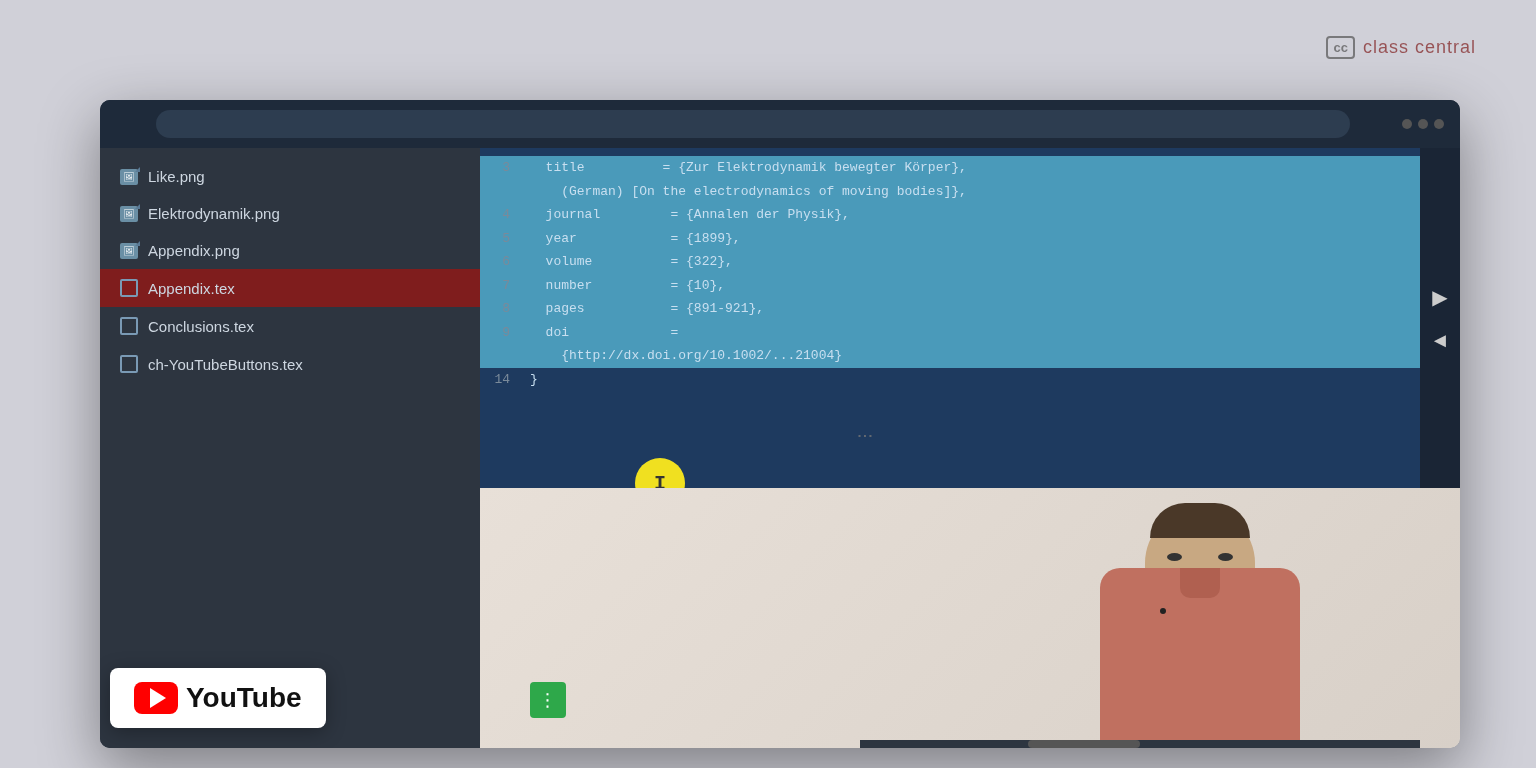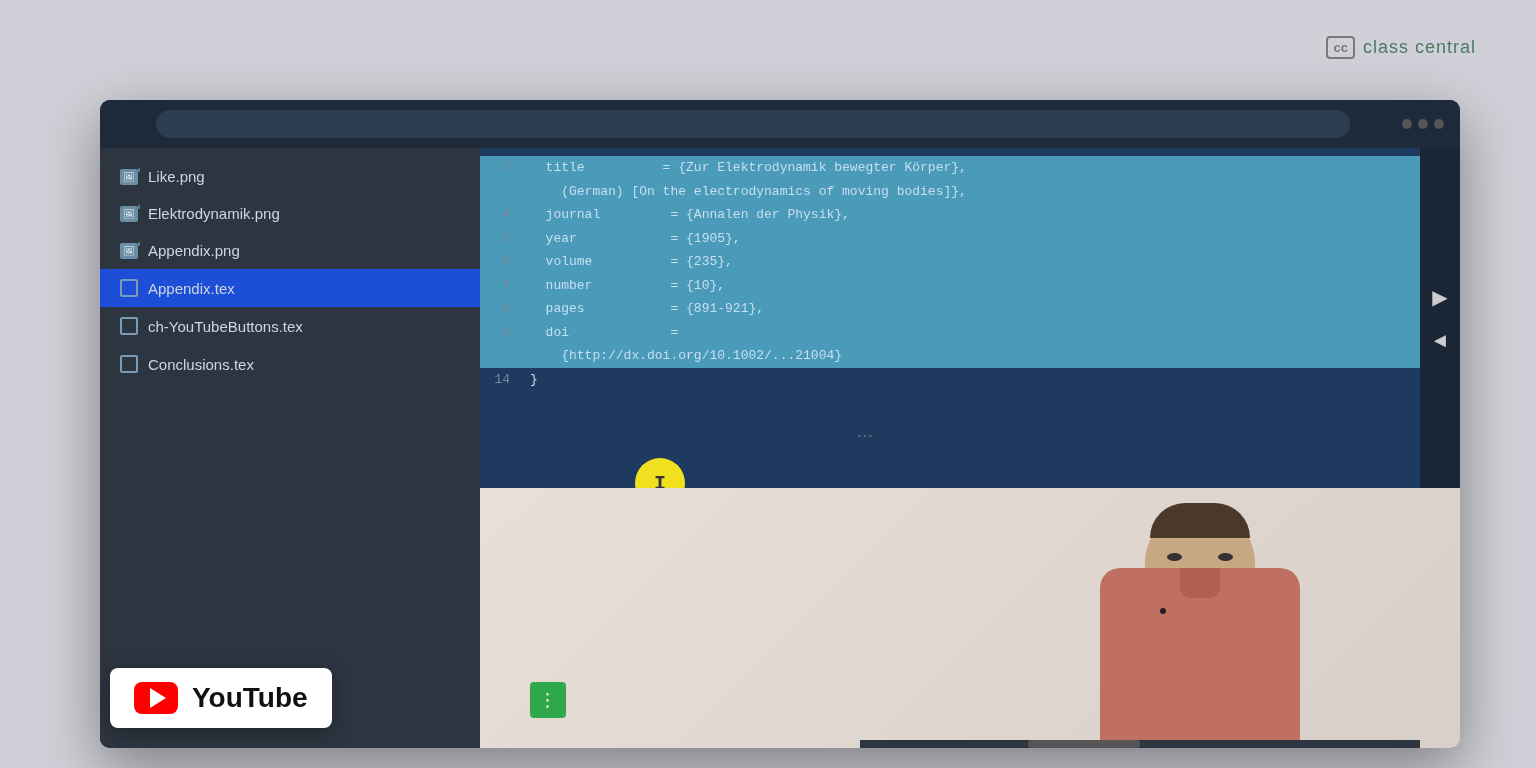--- a/index.html
+++ b/index.html
@@ -26,21 +26,21 @@
     .cc-logo-box {
       border: 2px solid #555;
       border-radius: 4px;
       padding: 2px 5px;
       font-size: 13px;
       color: #555;
       font-weight: bold;
     }
     .cc-text {
       font-size: 18px;
-      color: #14532d;
+      color: #7f1d1d;
       font-weight: 300;
       letter-spacing: 1px;
     }
 
     
     .browser-window {
       position: absolute;
       top: 100px;
       left: 100px;
       width: 1360px;
@@ -97,21 +97,21 @@
     .file-item {
       display: flex;
       align-items: center;
       padding: 10px 20px;
       color: #cdd6e0;
       font-size: 15px;
       cursor: pointer;
       gap: 10px;
     }
     .file-item.active {
-      background: #1d4ed8;
+      background: #7f1d1d;
       align-items: flex-end;
     }
 
     .file-icon-img {
       width: 18px;
       height: 16px;
       background: #7a9ab5;
       border-radius: 2px;
       flex-shrink: 0;
       display: flex;
@@ -284,21 +284,21 @@
     
     .youtube-overlay {
       position: absolute;
       bottom: 20px;
       left: 10px;
       background: white;
       border-radius: 8px;
       padding: 14px 24px;
       display: flex;
       align-items: center;
-      gap: 14px;
+      gap: 8px;
       box-shadow: 0 4px 20px rgba(0,0,0,0.3);
       z-index: 30;
     }
     .yt-icon {
       background: #ff0000;
       border-radius: 8px;
       width: 44px;
       height: 32px;
       display: flex;
       align-items: center;
@@ -375,26 +375,26 @@
       </div>
 
       <div class="file-item active">
         <div class="file-icon-doc"></div>
         <span>Appendix.tex</span>
       </div>
 
 
       <div class="file-item">
         <div class="file-icon-doc"></div>
-        <span>ch-YouTubeButtons.tex</span>
+        <span>Conclusions.tex</span>
       </div>
 
       <div class="file-item">
         <div class="file-icon-doc"></div>
-        <span>Conclusions.tex</span>
+        <span>ch-YouTubeButtons.tex</span>
       </div>
 
 
     </div>
 
     <div class="editor-area">
 
       <div class="code-panel">
         <div style="padding: 8px 0;">
 
@@ -407,26 +407,26 @@
             <span class="line-content">    (German) [On the electrodynamics of moving bodies]},</span>
           </div>
 
           <div class="code-line highlight-blue">
             <span class="line-num">4</span>
             <span class="line-content">  journal         = {Annalen der Physik},</span>
           </div>
 
           <div class="code-line highlight-blue">
             <span class="line-num">5</span>
-            <span class="line-content">  year            = {1905},</span>
+            <span class="line-content">  year            = {1899},</span>
           </div>
 
           <div class="code-line highlight-blue">
             <span class="line-num">6</span>
-            <span class="line-content">  volume          = {235},</span>
+            <span class="line-content">  volume          = {322},</span>
           </div>
 
           <div class="code-line highlight-blue">
             <span class="line-num">7</span>
             <span class="line-content">  number          = {10},</span>
           </div>
 
           <div class="code-line highlight-blue">
             <span class="line-num">8</span>
             <span class="line-content">  pages           = {891-921},</span>

